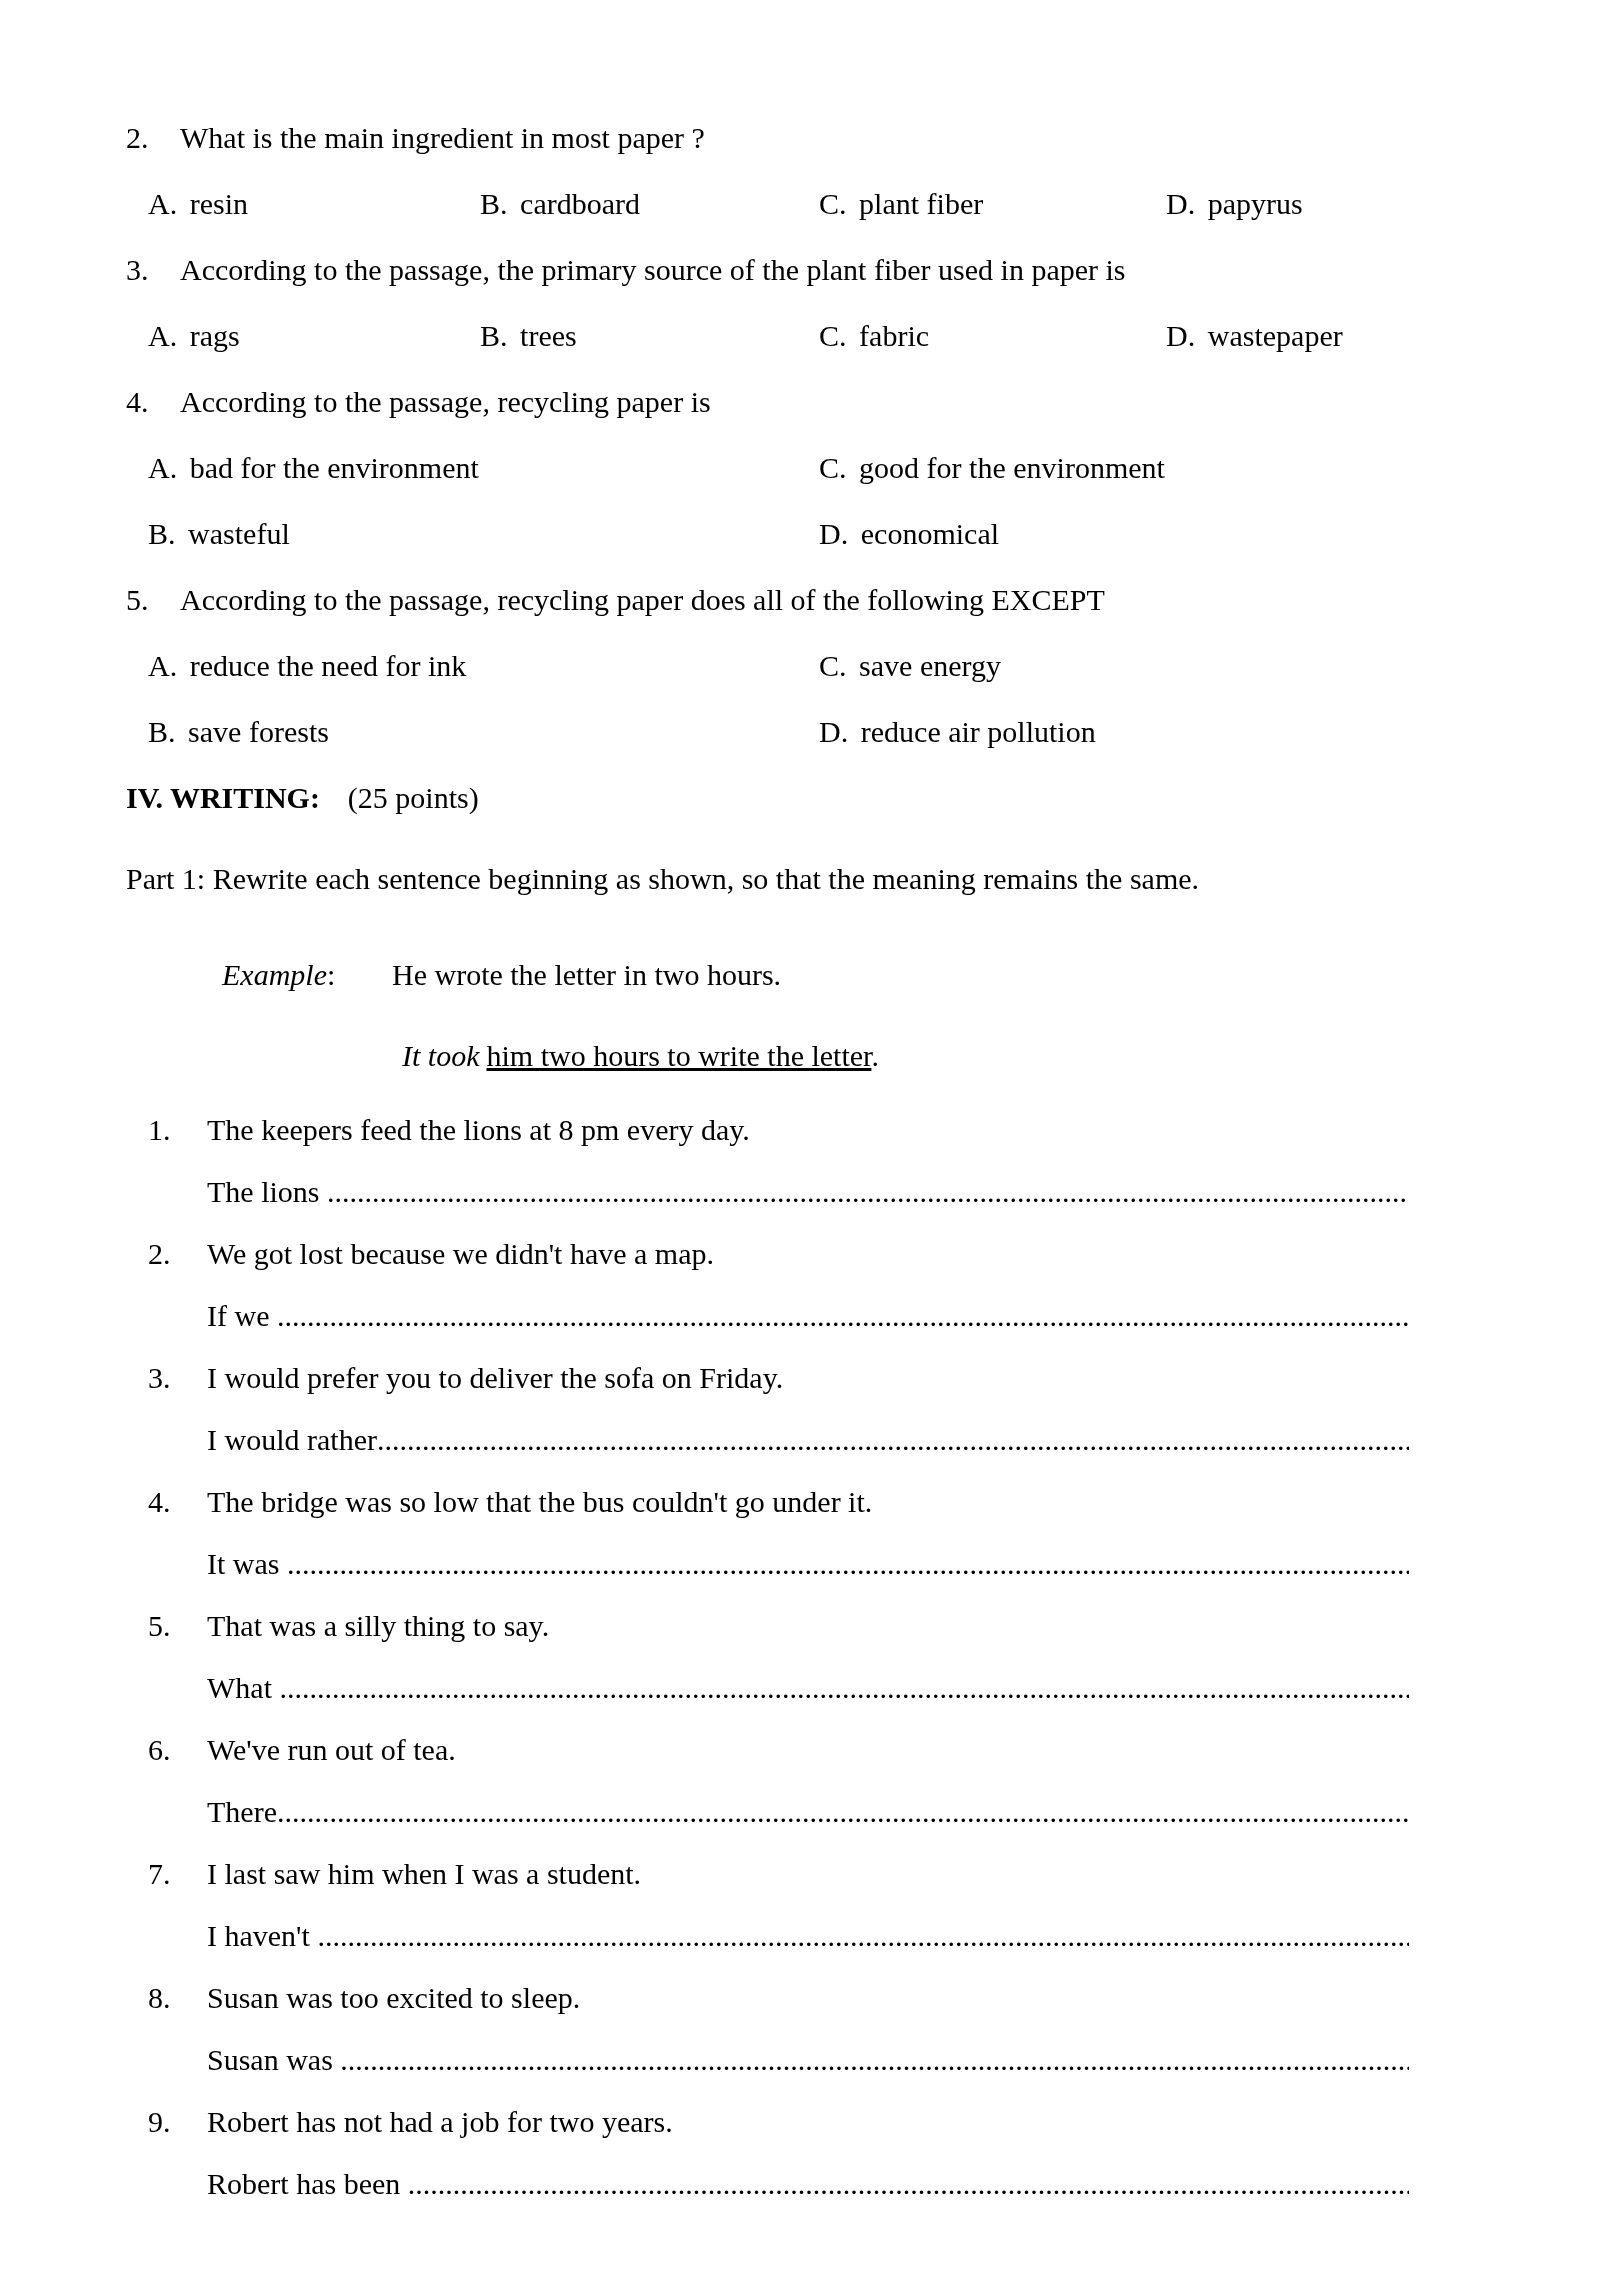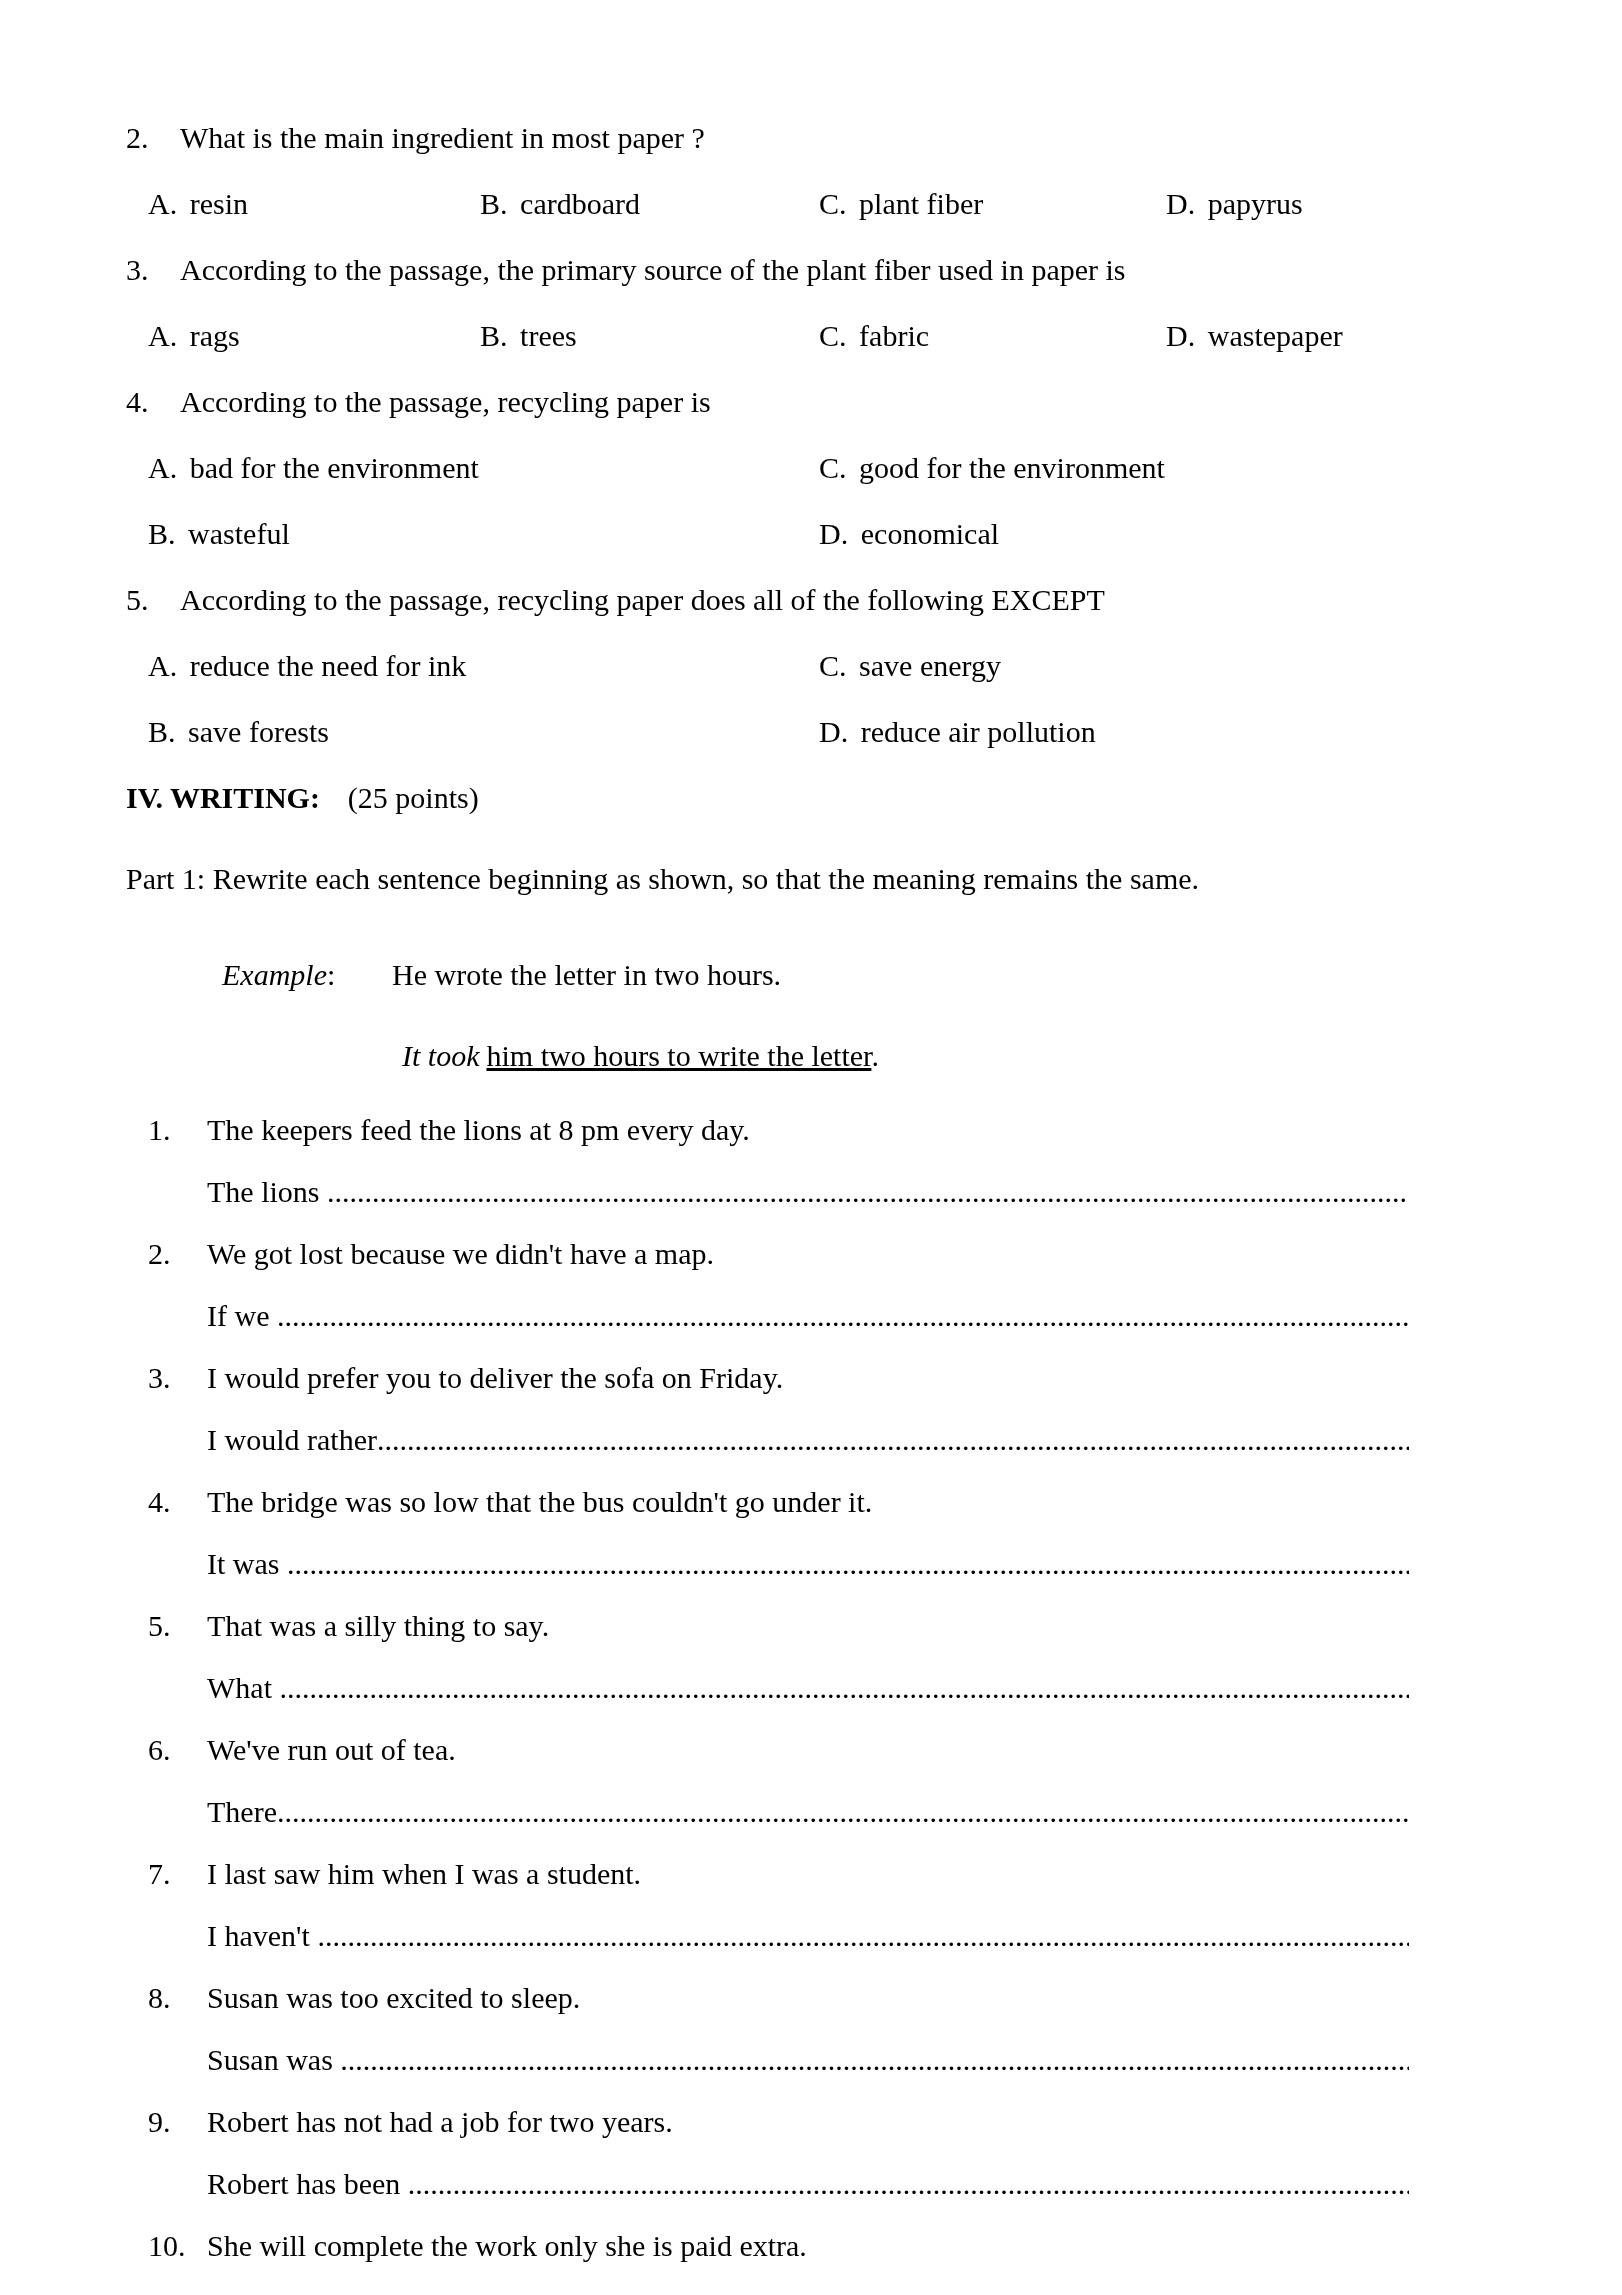--- a/index.html
+++ b/index.html
@@ -304,25 +304,19 @@
         </div>
         <div class="w-line">
           <span class="w-num"></span>
           <span class="w-answer">
             <span class="stem">Robert has been </span>
             <span class="dots">........................................................................................................................................................................................................................................</span>
           </span>
         </div>
       </div>
 
-      <div>
-        <div class="w-line">
-          <span class="w-num">10.</span>
-          <span class="w-text">She will complete the work only she is paid extra.</span>
-        </div>
-      </div>
 
     </div>
 
   </section>
 
 </div>
 
 
 </body></html>

